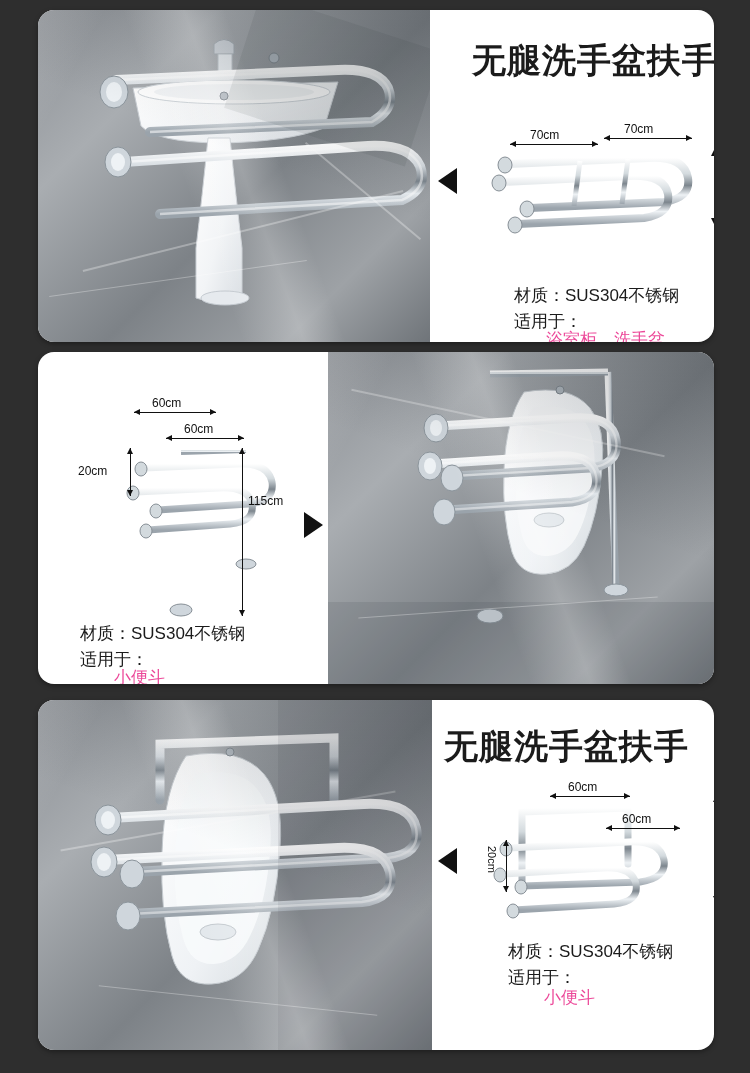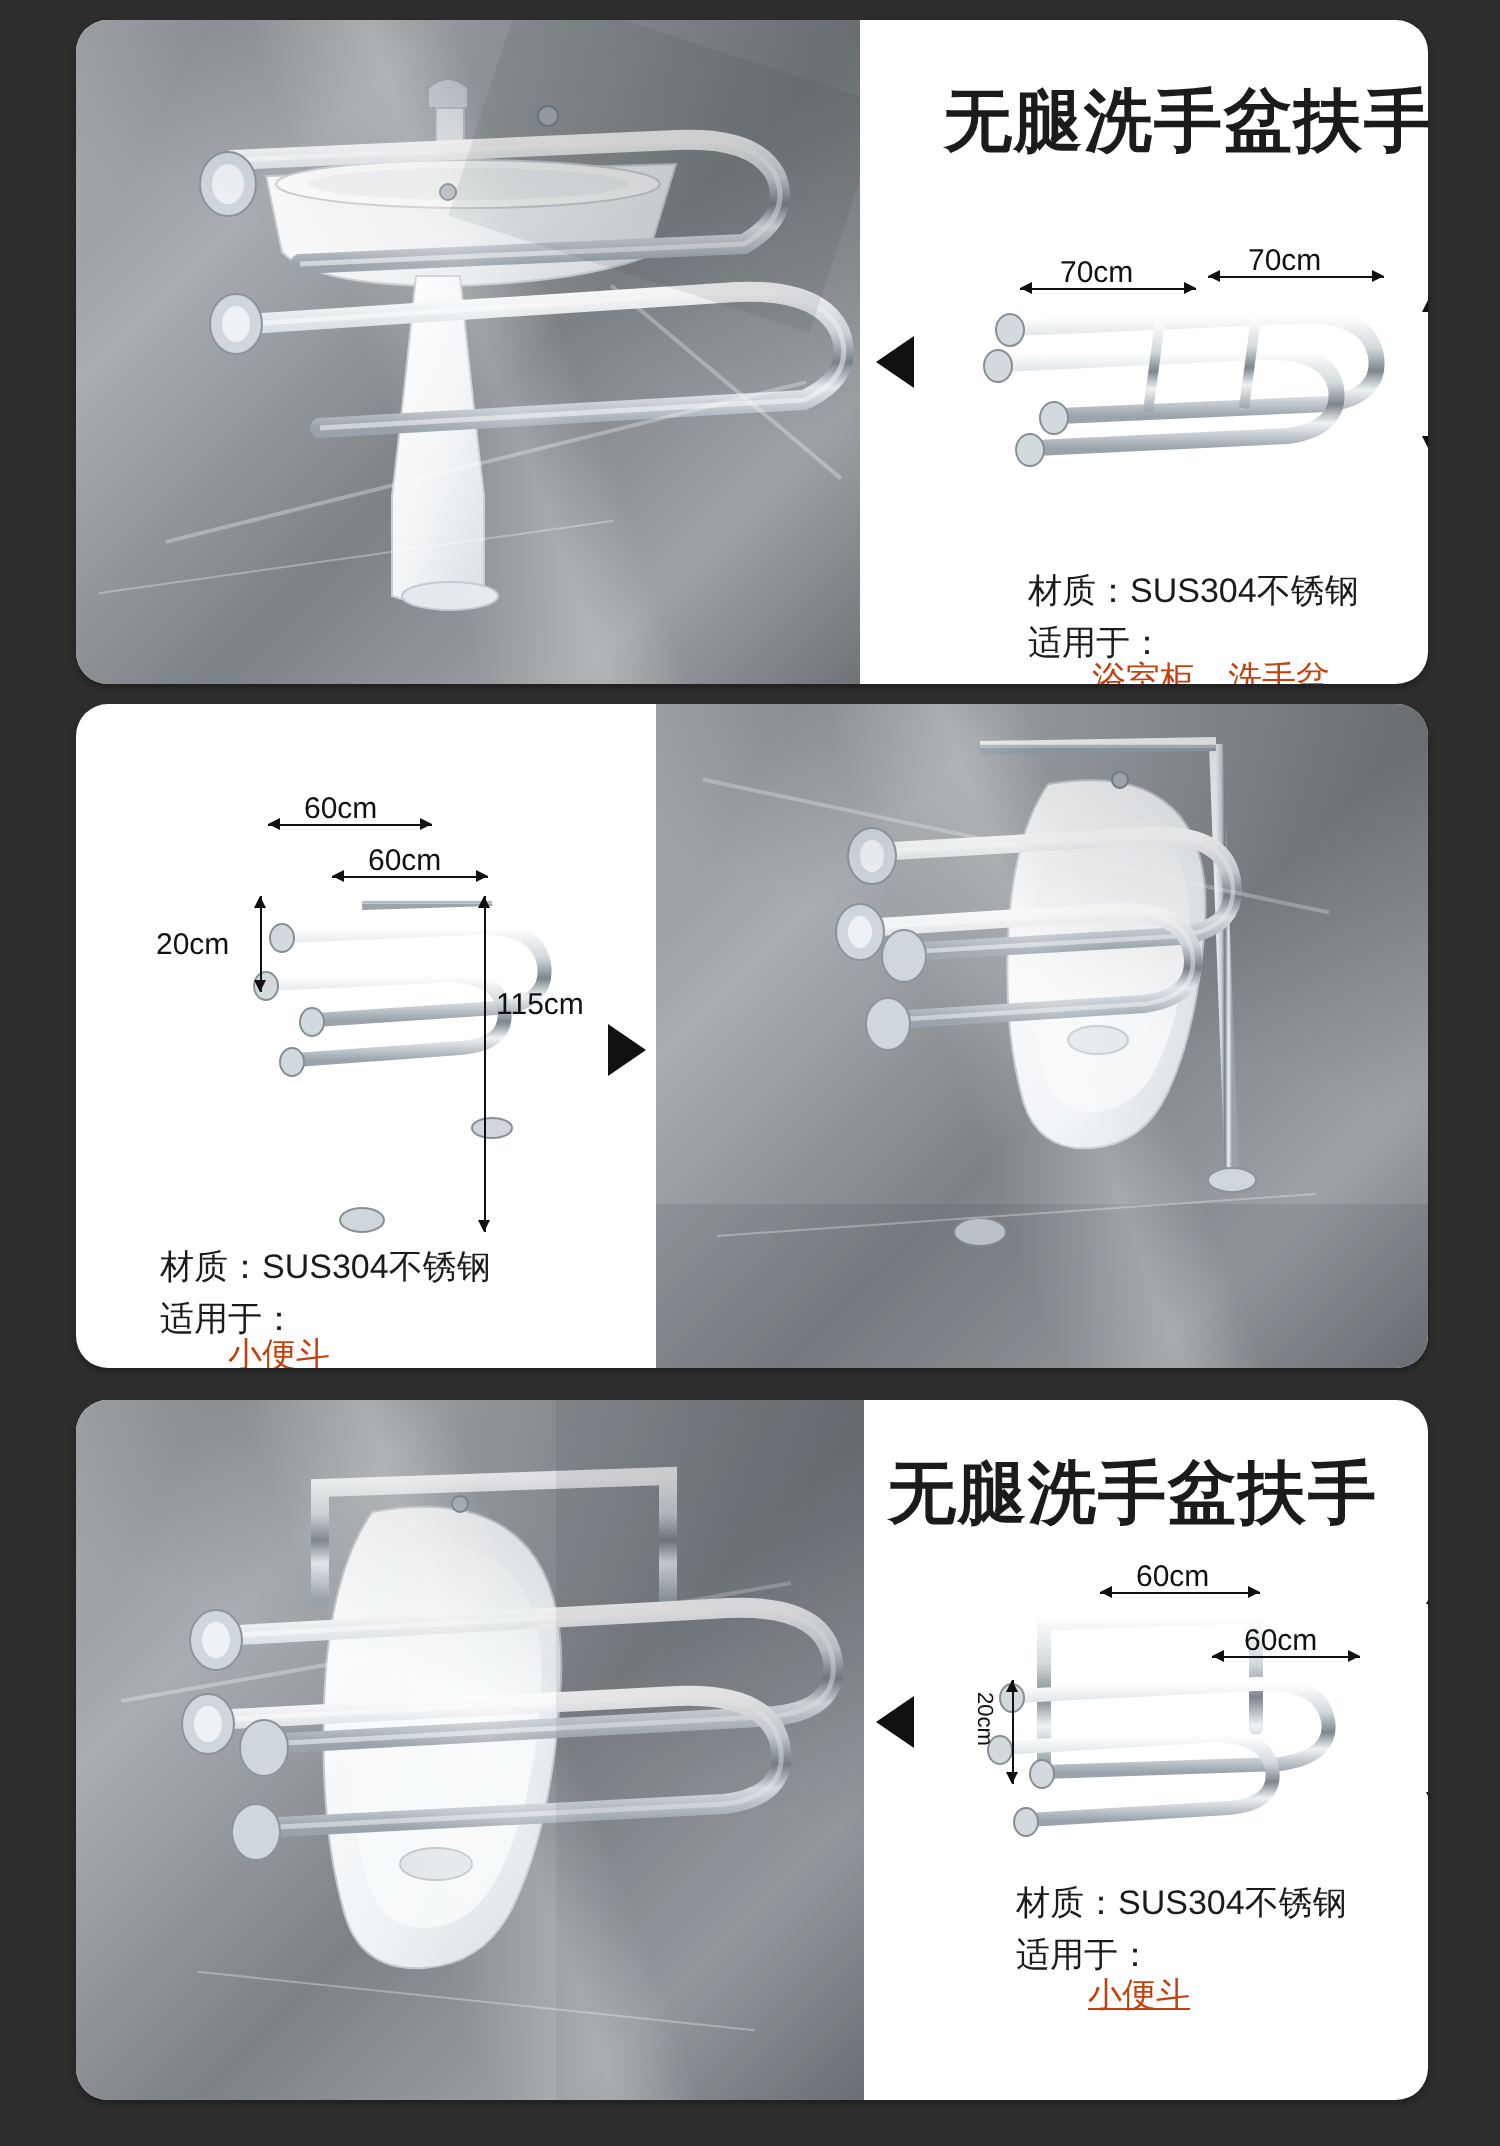--- a/index.html
+++ b/index.html
@@ -70,38 +70,38 @@
     white-space: nowrap;
     font-family: "Liberation Sans", sans-serif;
   }
 
   .spec-text {
     position: absolute;
     font-size: 17px;
     color: #1b1b1b;
     white-space: nowrap;
   }
-  .spec-text .red { color: #c2410c; text-decoration: underline; }
+  .spec-text .red { color: #ec4899; }
 
   .tri {
     position: absolute;
     width: 0; height: 0;
     border-top: 13px solid transparent;
     border-bottom: 13px solid transparent;
     border-right: 19px solid #111;
   }
   .tri.right {
     border-right: none;
     border-left: 19px solid #111;
   }
 
   
   .dim {
     position: absolute;
-    font-size: 15px;
+    font-size: 12px;
     color: #111;
     white-space: nowrap;
   }
   .dim-v {
     position: absolute;
     font-size: 11px;
     color: #111;
     white-space: nowrap;
     writing-mode: vertical-rl;
     text-orientation: mixed;

